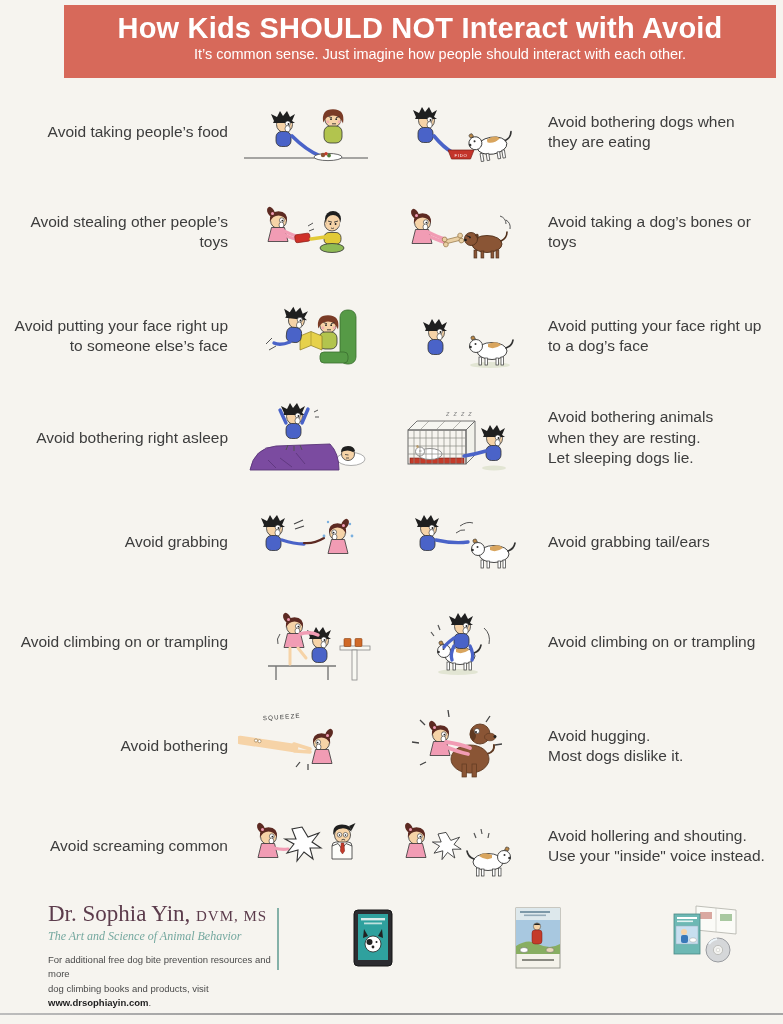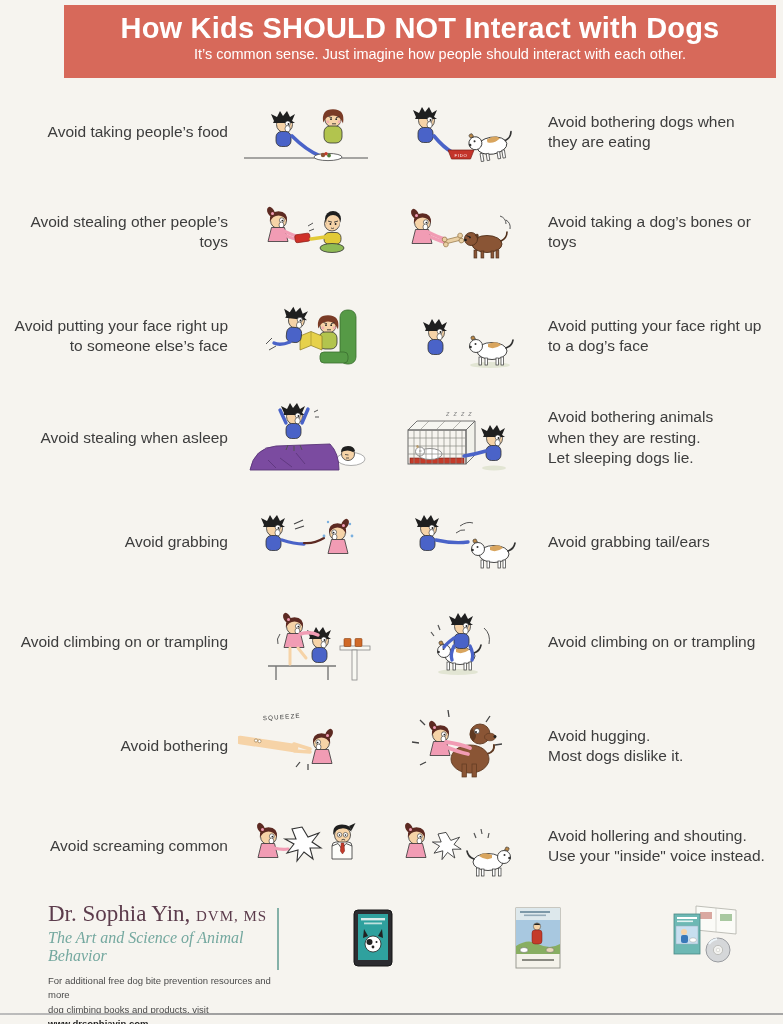--- a/index.html
+++ b/index.html
@@ -20,21 +20,21 @@
   .caption.right{padding-left:12px;}
   figure.art{margin:0;display:flex;align-items:center;justify-content:center;}
   .art svg{display:block;}
   .art text{font-family:"Liberation Sans",sans-serif;}
   
   .footer{position:absolute;left:0;top:896px;width:783px;height:104px;}
   .brand{position:absolute;left:48px;top:6px;width:226px;}
   .brand-name{font-family:"Liberation Serif",serif;color:#5c3c4c;font-size:23px;line-height:1.05;}
   .brand-name .creds{font-size:15px;letter-spacing:1px;text-align:right;}
   .tagline{font-family:"Liberation Serif",serif;font-style:italic;color:#74a89f;
-           font-size:16px;margin-top:3px;}
+           font-size:12px;margin-top:3px;}
   .note{margin-top:9px;font-size:9.5px;color:#4a4a4a;line-height:1.5;}
   .note b{color:#1e1e1e;}
   .vdivider{position:absolute;left:277px;top:12px;width:2px;height:62px;background:#84b1a8;}
   .products{position:absolute;left:290px;top:2px;width:482px;height:84px;
             display:flex;justify-content:space-between;align-items:center;}
   .product{width:88px;height:78px;display:flex;align-items:center;justify-content:center;}
   .scan-edge{position:absolute;left:0;top:1013px;width:783px;height:2px;
              background:linear-gradient(to right,#bdbdbd,#8f8f8f 45%,#a5a5a5);}
 </style>
 </head>
@@ -111,21 +111,21 @@
       <rect x="11" y="6" width="2.8" height="8" fill="#8a5535" stroke="#4f2f1a" stroke-width="0.7"></rect>
       <path d="M16,-3 q6,-3 6,-9" fill="none" stroke="#4f2f1a" stroke-width="1.6" stroke-linecap="round"></path>
     </g>
     <polygon id="burst" points="0,-17 6,-7 17,-11 10,-2 19,4 8,4 11,15 2,8 -5,17 -4,6 -15,9 -8,0 -17,-5 -6,-5 -10,-15" fill="#fff" stroke="#333" stroke-width="1.1"></polygon>
   </defs>
 </svg>
 
 <div class="page">
 
   <header class="banner">
-    <h1>How Kids SHOULD NOT Interact with Dogs</h1>
+    <h1>How Kids SHOULD NOT Interact with Avoid</h1>
     <p>It’s common sense. Just imagine how people should interact with each other.</p>
   </header>
 
   <section class="row r1">
     <div class="caption left">Avoid taking people’s food</div>
     <figure class="art">
       <svg width="135" height="84" viewBox="0 0 135 84" role="img" aria-label="Boy reaching to take food from a woman’s plate at the table">
         <line x1="6" y1="68" x2="130" y2="68" stroke="#555" stroke-width="1"></line>
         <use href="#p-woman" transform="translate(95,28)"></use>
         <use href="#p-boy" transform="translate(46,34)"></use>
@@ -211,21 +211,21 @@
         <ellipse cx="100" cy="71" rx="20" ry="3" fill="#e2e5d3"></ellipse>
         <use href="#p-boy" transform="translate(46,38)"></use>
         <use href="#dog-white" transform="translate(100,57)"></use>
       </svg>
     </figure>
     <div class="caption right">Avoid putting your face right up
 to a dog’s face</div>
   </section>
 
   <section class="row r4">
-    <div class="caption left">Avoid stealing when asleep</div>
+    <div class="caption left">Avoid bothering right asleep</div>
     <figure class="art">
       <svg width="135" height="84" viewBox="0 0 135 84" role="img" aria-label="Kid jumping on a bed where a man is sleeping under a purple blanket">
         <ellipse cx="113" cy="63" rx="14" ry="6.5" fill="#fff" stroke="#999" stroke-width="0.8"></ellipse>
         <g>
           <circle cx="110" cy="58" r="6.5" fill="#f6d3a7" stroke="#333" stroke-width="0.8"></circle>
           <path d="M103,56 q0,-6 7,-6 q6,0 7,5 l-2,1 q-5,-3 -12,0 z" fill="#1f1f1f"></path>
           <path d="M107,58.5 l3.5,0.5 M108,62 l3,0" stroke="#333" stroke-width="0.8" fill="none"></path>
         </g>
         <path d="M12,74 q4,-22 26,-24 l54,-2 q9,9 9,26 z" fill="#7b4ba0" stroke="#5a3578" stroke-width="0.9"></path>
         <path d="M42,62 l12,9 M58,57 l9,11 M30,64 l8,8" stroke="#5a3578" stroke-width="0.8" fill="none"></path>

